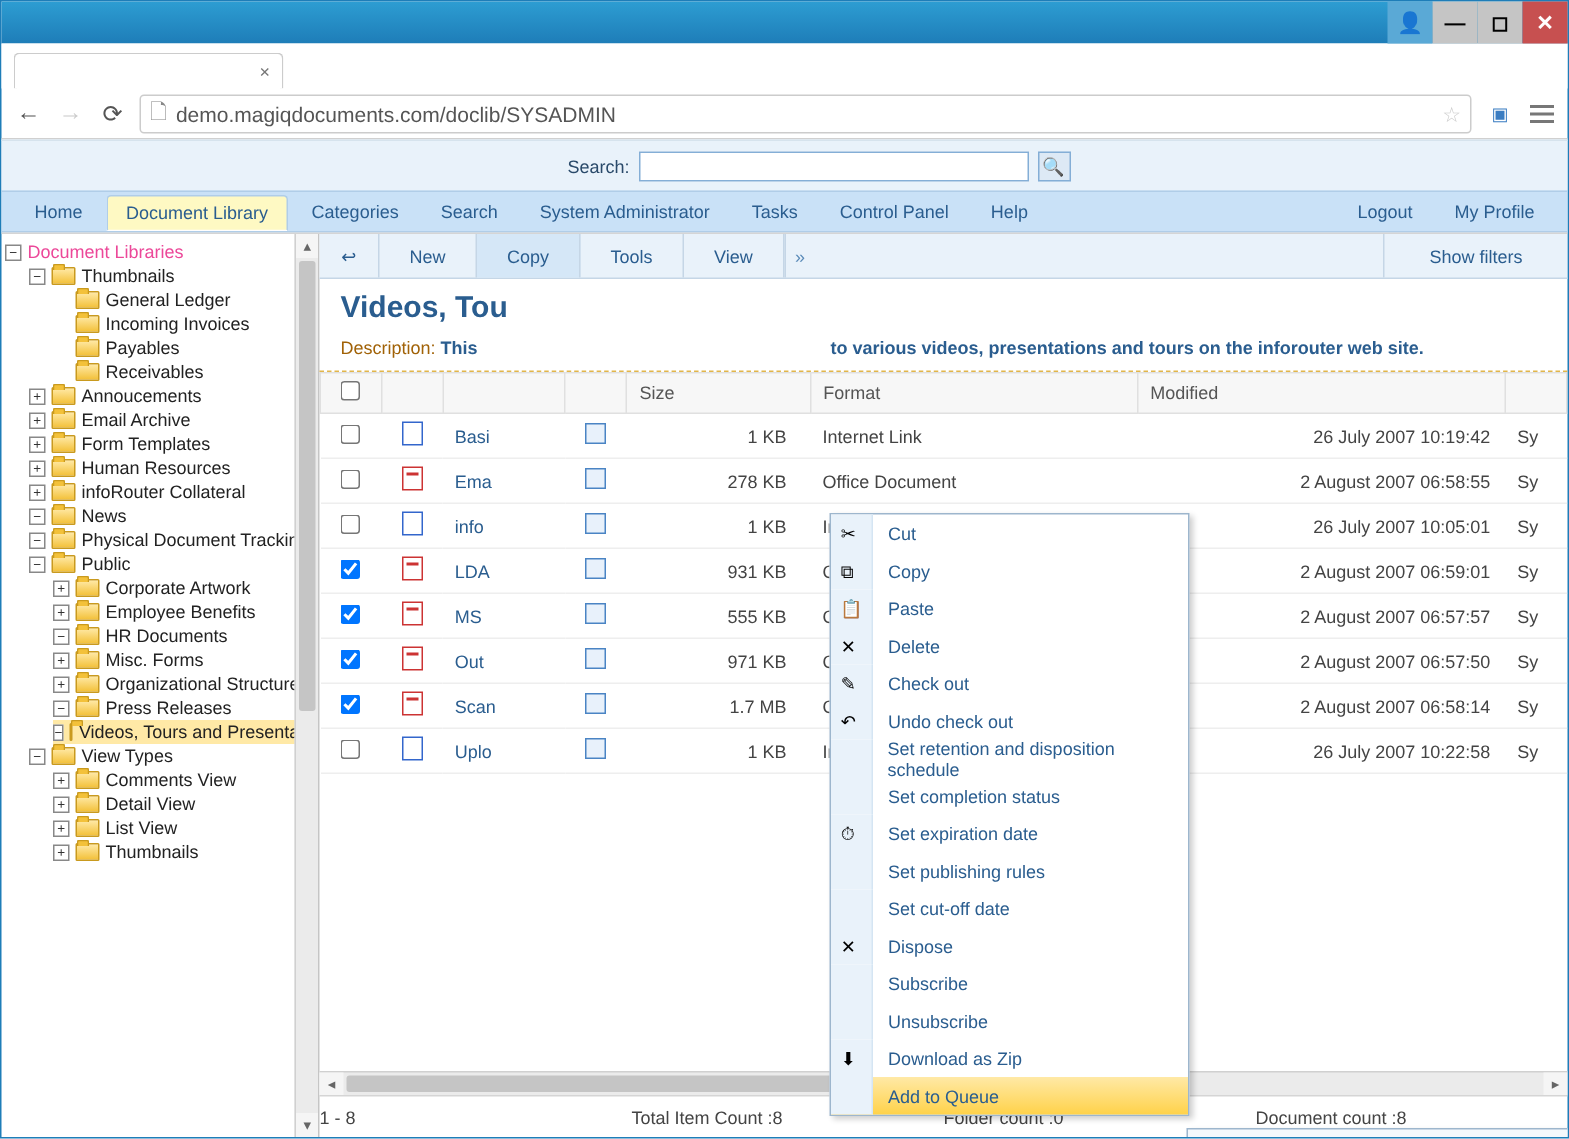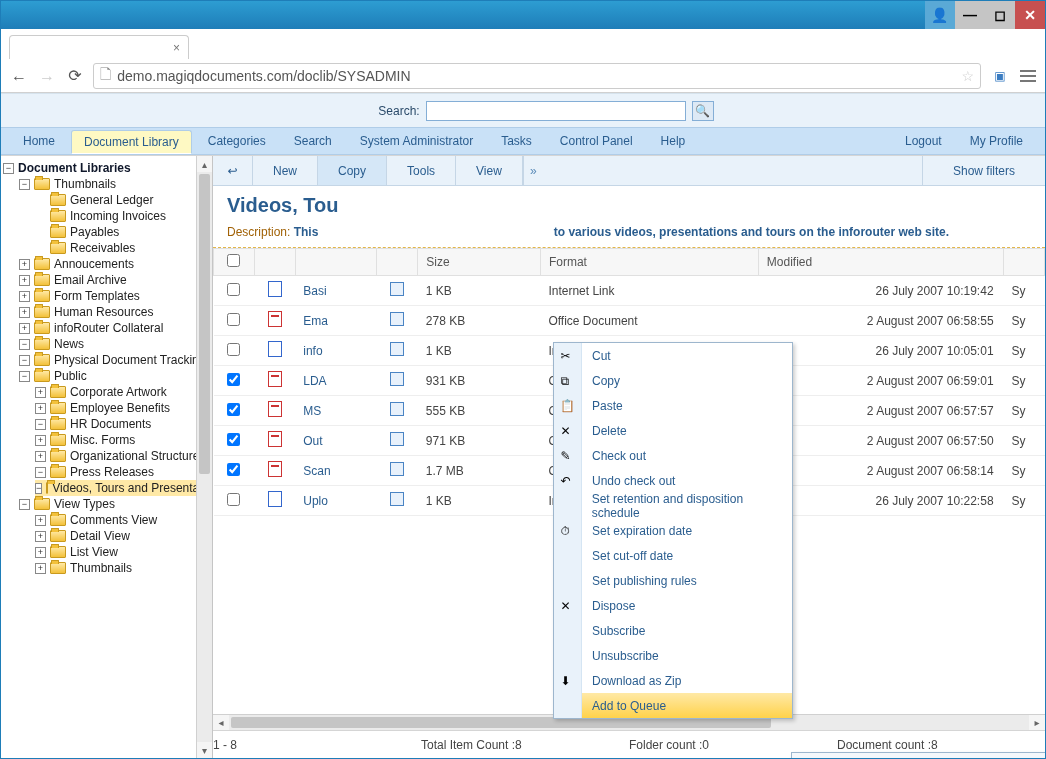--- a/index.html
+++ b/index.html
@@ -51,21 +51,21 @@
 .tree ul { list-style:none; padding-left: 16px; }
 .tree > ul { padding-left: 2px; }
 .tree li { white-space: nowrap; }
 .tree .node { display:flex; align-items:center; gap:2px; padding:1px 0; cursor:pointer; }
 .tree .tw { width:11px; height:11px; border:1px solid #888; display:inline-flex; align-items:center; justify-content:center; font-size:9px; line-height:1; color:#333; background:#fff; margin-right:2px;}
 .tree .tw.empty { border:none; }
 .tree .fld { width:16px; height:12px; background: linear-gradient(#ffe9a6,#f3c13a); border:1px solid #c99a1e; border-radius:1px; position:relative; display:inline-block; margin-right:2px;}
 .tree .fld::before { content:""; position:absolute; top:-3px; left:0; width:6px; height:3px; background:#f3c13a; border:1px solid #c99a1e; border-bottom:none; border-radius:1px 1px 0 0;}
 .tree .node.selected { background:#ffe9a6; }
 .tree .node .lbl { color:#222; }
-.tree .root .lbl { color:#0f172a;font-weight:bold; }
+.tree .root .lbl { color:#ec4899; }
 .vscroll { position:absolute; right:0; top:0; bottom:0; width:16px; background:#ebebeb; border-left:1px solid #d0d0d0; display:flex; flex-direction:column;}
 .vscroll .arr { height:16px; background:#f5f5f5; display:flex; align-items:center; justify-content:center; color:#666; font-size:10px;}
 .vscroll .thumb { flex:0 0 auto; margin:2px; background:#c5c5c5; height:300px; border-radius:2px;}
 .vscroll .track { flex:1; }
 
 
 .rightpane { flex:1; display:flex; flex-direction:column; position:relative; }
 .toolbar { height: 30px; background:#e9f2fa; border-bottom:1px solid #c5d6e6; display:flex; align-items:stretch; }
 .toolbar .tbtn { padding: 0 20px; display:flex; align-items:center; color:#2a5d8f; border-right:1px solid #c5d6e6; cursor:pointer; }
 .toolbar .tbtn:first-child { width:40px; padding:0; justify-content:center;}
@@ -77,21 +77,21 @@
 .descrow { padding: 4px 14px 8px; color:#2a5d8f; font-size:12px; border-bottom:1px dashed #e2b64a;}
 .descrow .dl { color:#a16207; }
 .descrow .dv { font-weight:bold; color:#2a5d8f;}
 
 
 .grid { flex:1; overflow:hidden; position:relative; }
 .grid table { width: 100%; border-collapse: collapse; }
 .grid th { background:#f7f7f7; border:1px solid #e0e0e0; padding:5px 8px; font-weight:normal; color:#555; text-align:left; font-size:12px;}
 .grid th.name { text-align:left; }
 .grid td { border-bottom:1px solid #eee; padding:5px 8px; font-size:12px; color:#444;}
-.grid td.size { text-align:left; padding-right:16px;}
+.grid td.size { text-align:right; padding-right:16px;}
 .grid td.mod { text-align:right; padding-right:10px;}
 .grid td.name { color:#2a5d8f; }
 .grid td.cb, .grid th.cb { width:30px; text-align:center;}
 .grid td.ico, .grid th.ico { width:30px; text-align:center;}
 .grid .ficon { width:14px; height:16px; display:inline-block; border:1px solid #999; background:#fff; position:relative;}
 .grid .ficon.pdf { border-color:#c33; }
 .grid .ficon.pdf::after{content:""; position:absolute; left:2px; right:2px; top:3px; height:2px; background:#c33;}
 .grid .ficon.link { border-color:#36c;}
 .grid .dlic { width:14px; height:14px; display:inline-block; border:1px solid #4a84c4; background:#e8f1fb; }
 
@@ -542,35 +542,41 @@
               <div class="lbl">Undo check out</div>
             </div>
             <div class="row">
               <div class="iconcol">
                 <span class="micon"></span>
               </div>
               <div class="lbl">Set retention and disposition schedule</div>
             </div>
             <div class="row">
               <div class="iconcol">
+                <span class="micon"></span>
+              </div>
+              <div class="lbl">Set completion status</div>
+            </div>
+            <div class="row">
+              <div class="iconcol">
                 <span class="micon">⏱</span>
               </div>
               <div class="lbl">Set expiration date</div>
             </div>
             <div class="row">
               <div class="iconcol">
                 <span class="micon"></span>
               </div>
+              <div class="lbl">Set publishing rules</div>
+            </div>
+            <div class="row">
+              <div class="iconcol">
+                <span class="micon"></span>
+              </div>
               <div class="lbl">Set cut-off date</div>
-            </div>
-            <div class="row">
-              <div class="iconcol">
-                <span class="micon"></span>
-              </div>
-              <div class="lbl">Set publishing rules</div>
             </div>
             <div class="row">
               <div class="iconcol">
                 <span class="micon">✕</span>
               </div>
               <div class="lbl">Dispose</div>
             </div>
             <div class="row">
               <div class="iconcol">
                 <span class="micon"></span>

